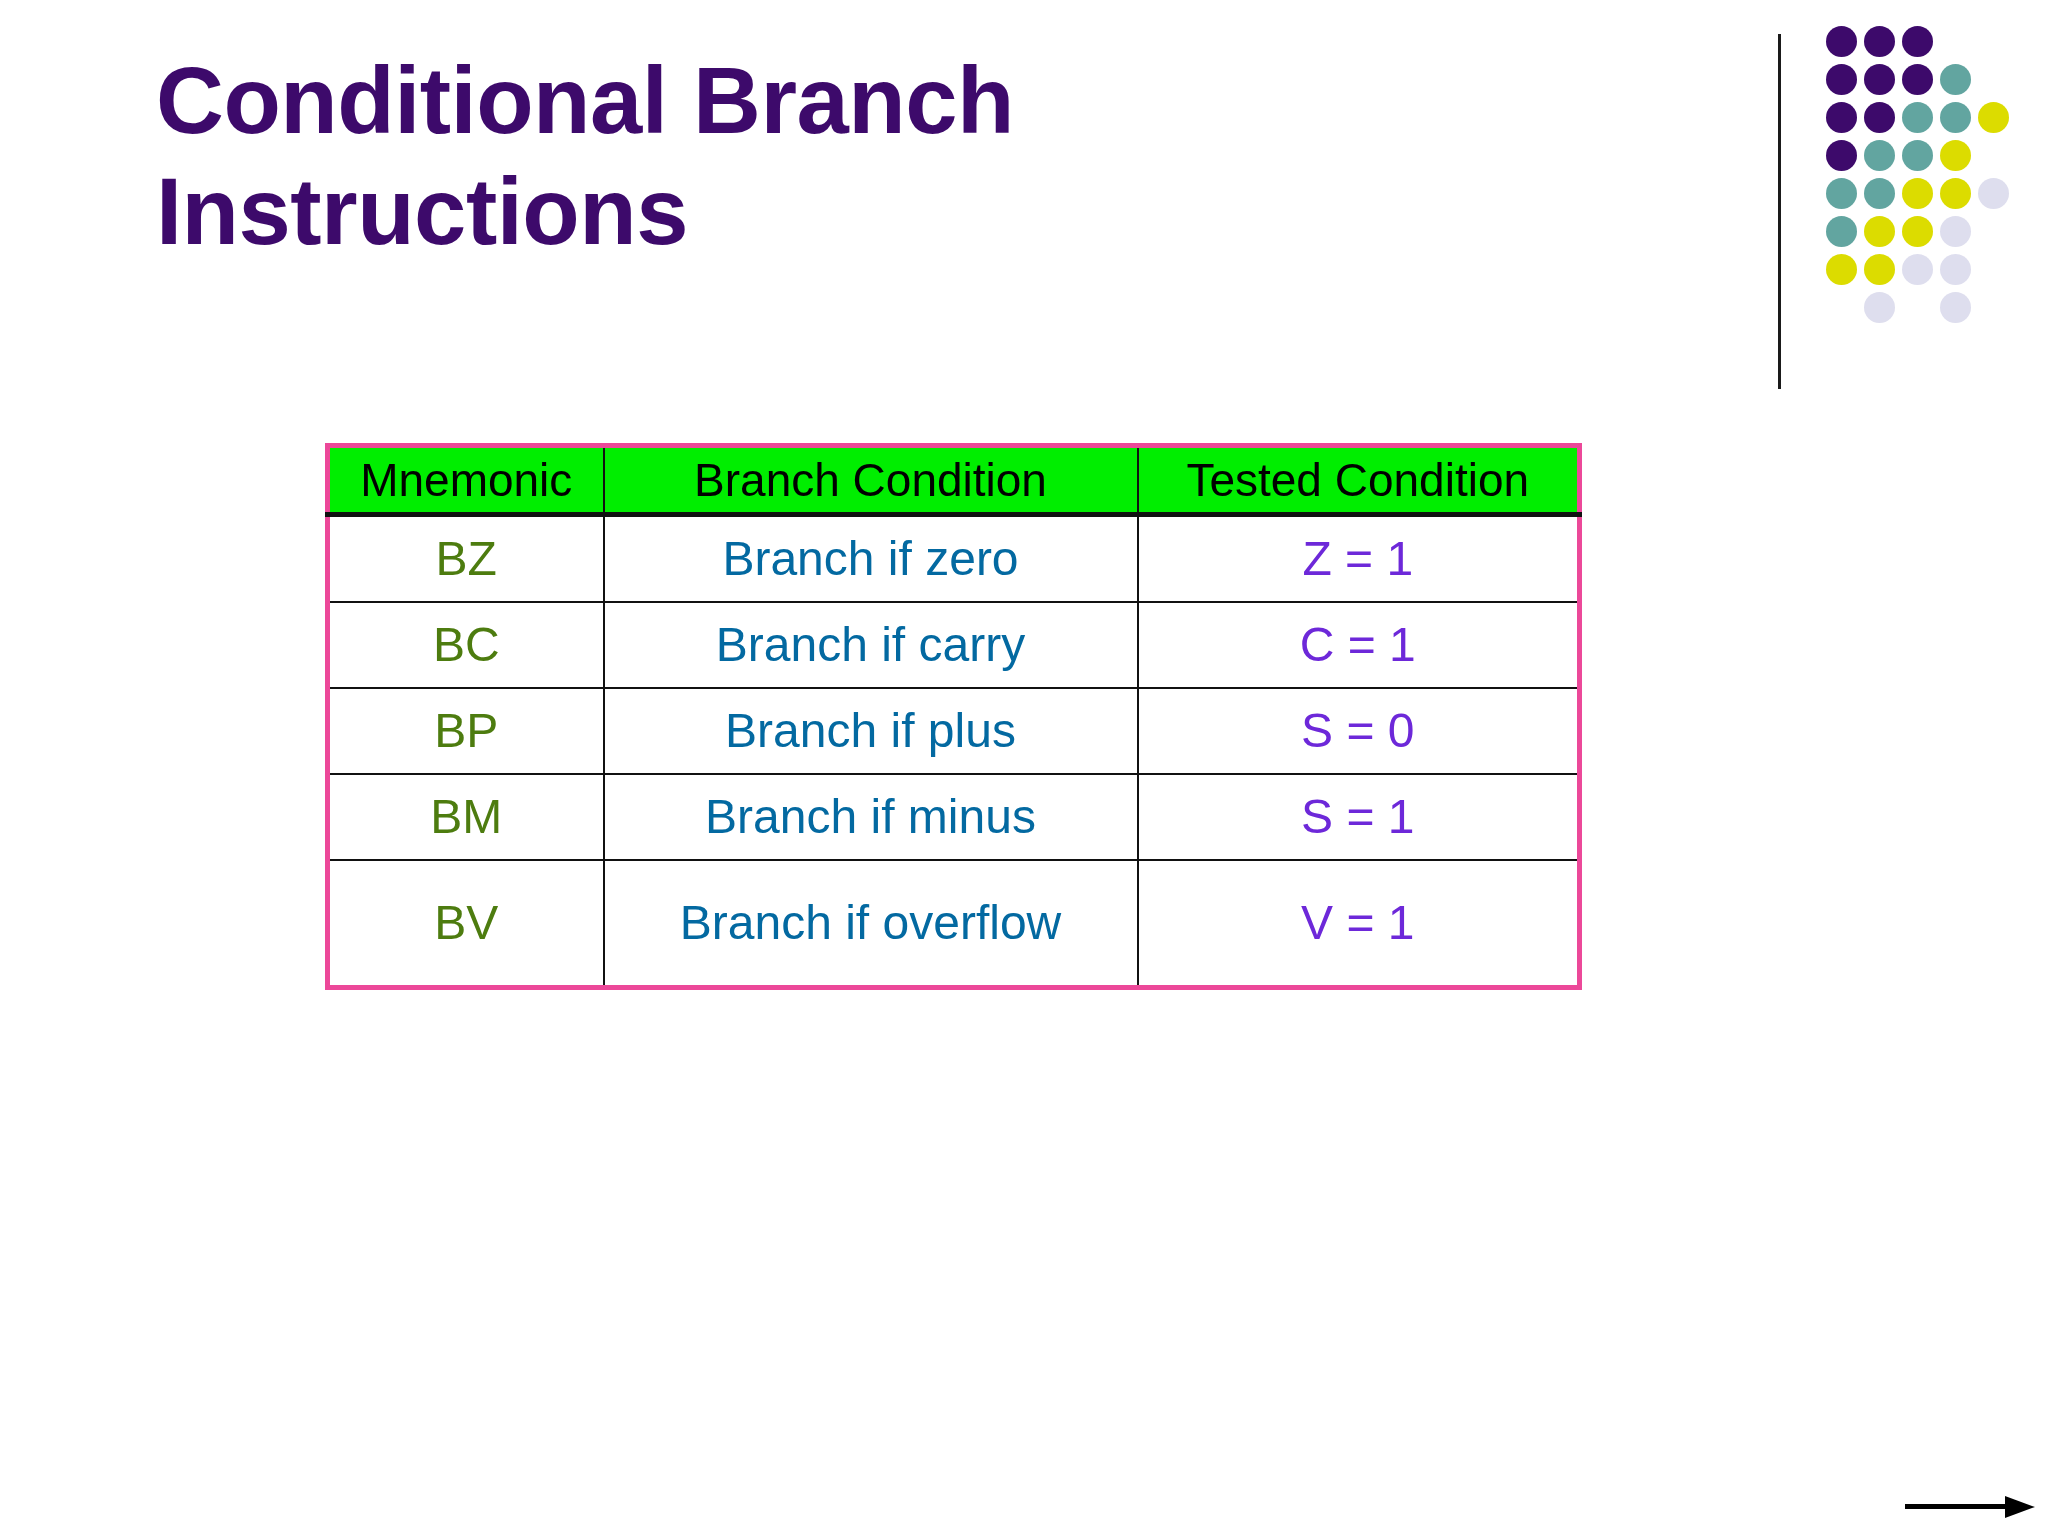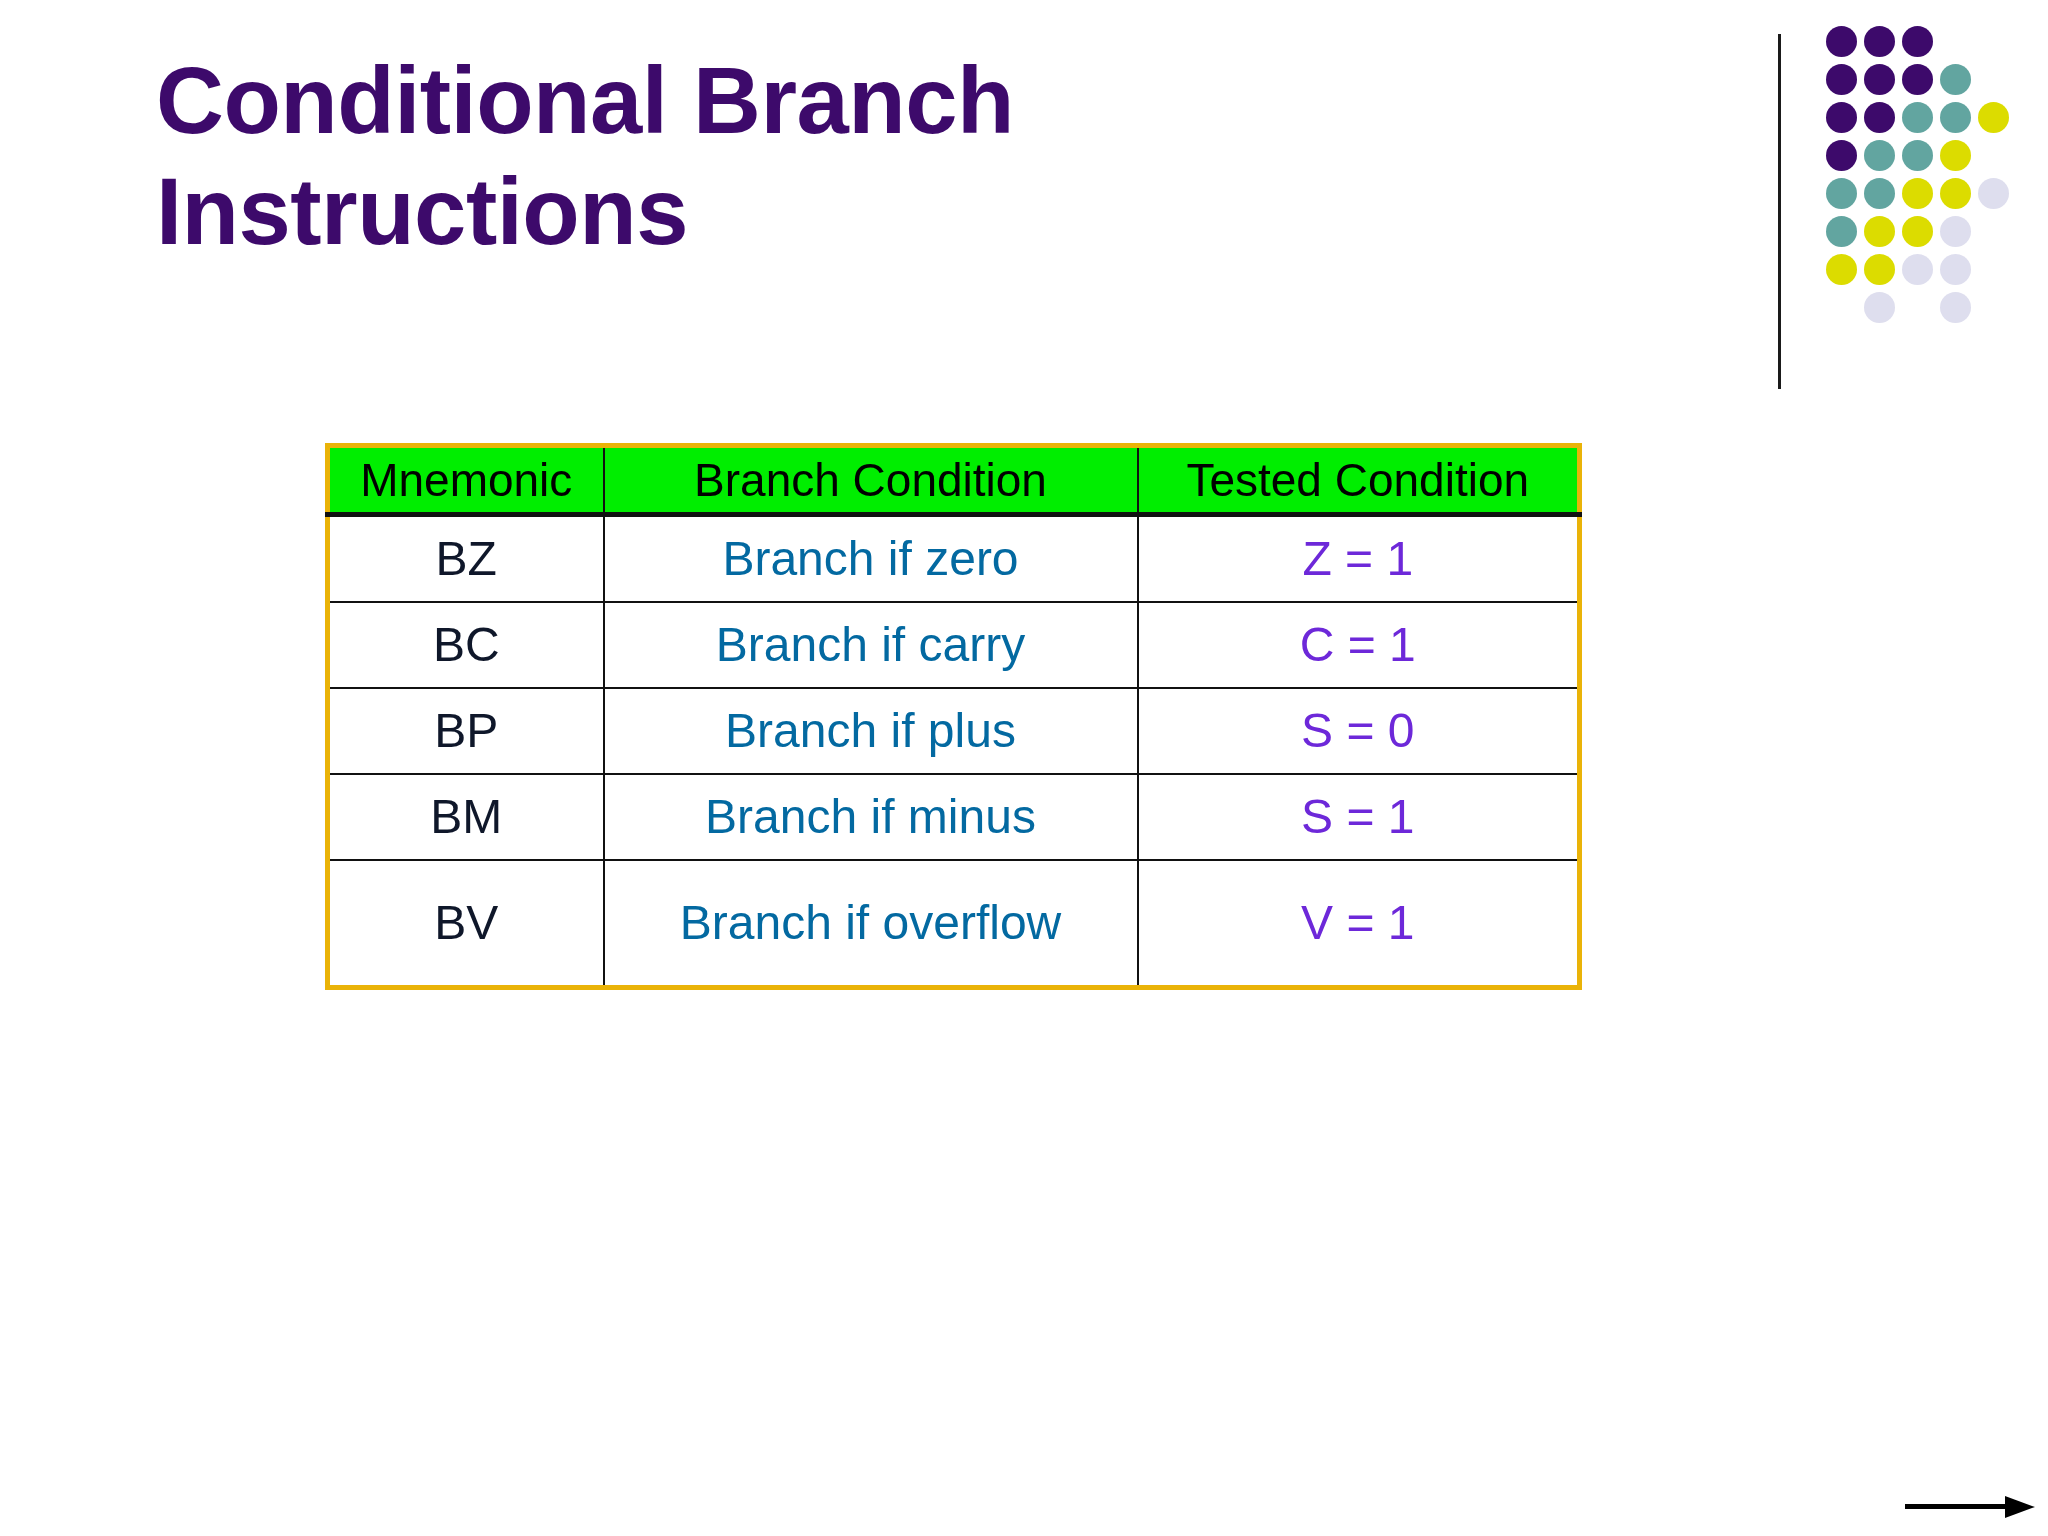--- a/index.html
+++ b/index.html
@@ -75,21 +75,21 @@
 
   
   #branch-table-wrap {
     position: absolute;
     left: 325px;
     top: 443px;
   }
   table#branch-table {
     border-collapse: collapse;
     table-layout: fixed;
-    border: 5px solid #eab308;
+    border: 5px solid #ec4899;
     background: #ffffff;
   }
   table#branch-table col.c-mnemonic  { width: 276px; }
   table#branch-table col.c-condition { width: 534px; }
   table#branch-table col.c-tested    { width: 442px; }
 
   table#branch-table th,
   table#branch-table td {
     border: 2px solid #111111;
     text-align: center;
@@ -108,21 +108,21 @@
     border-bottom: 5px solid #111111;
   }
 
   table#branch-table tbody td {
     height: 84px;
     font-size: 48px;
     line-height: 1.08;
   }
   table#branch-table tbody tr.tall-row td { height: 124px; }
 
-  td.cell-mnemonic { color: #0f172a; }
+  td.cell-mnemonic { color: #4d7c0f; }
   td.cell-condition { color: #0369a1; }
   td.cell-tested   { color: #6d28d9; }
 
   
   #bottom-arrow {
     position: absolute;
     left: 1905px;
     top: 1494px;
     width: 130px;
     height: 26px;

